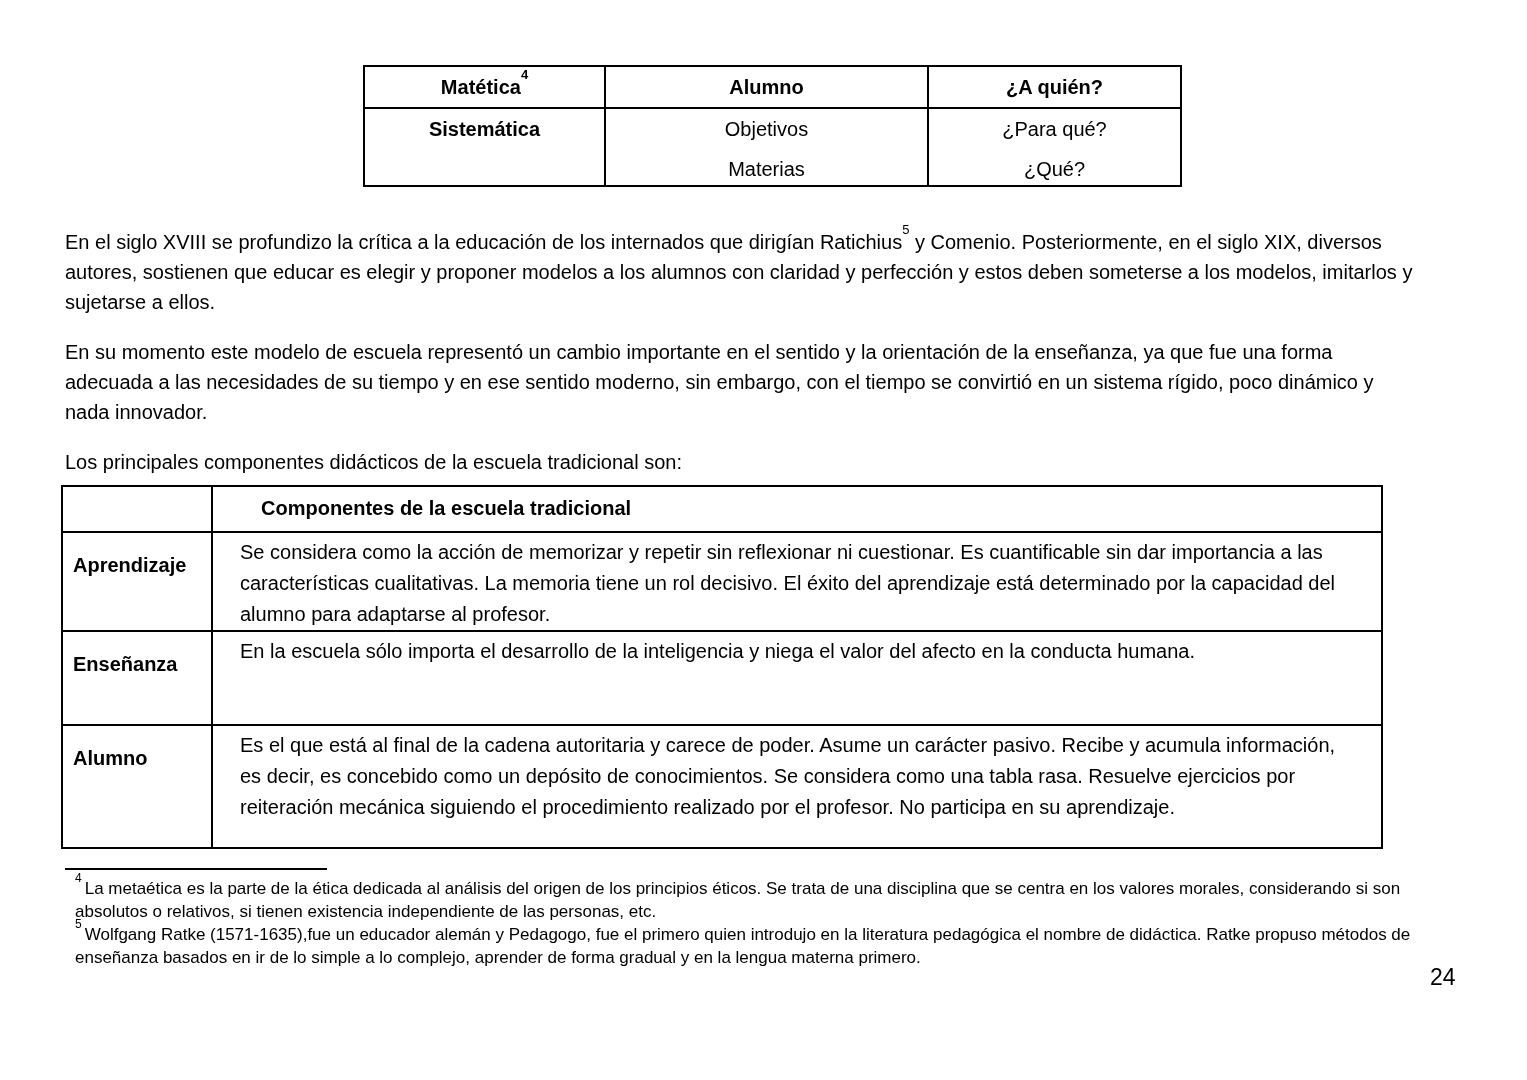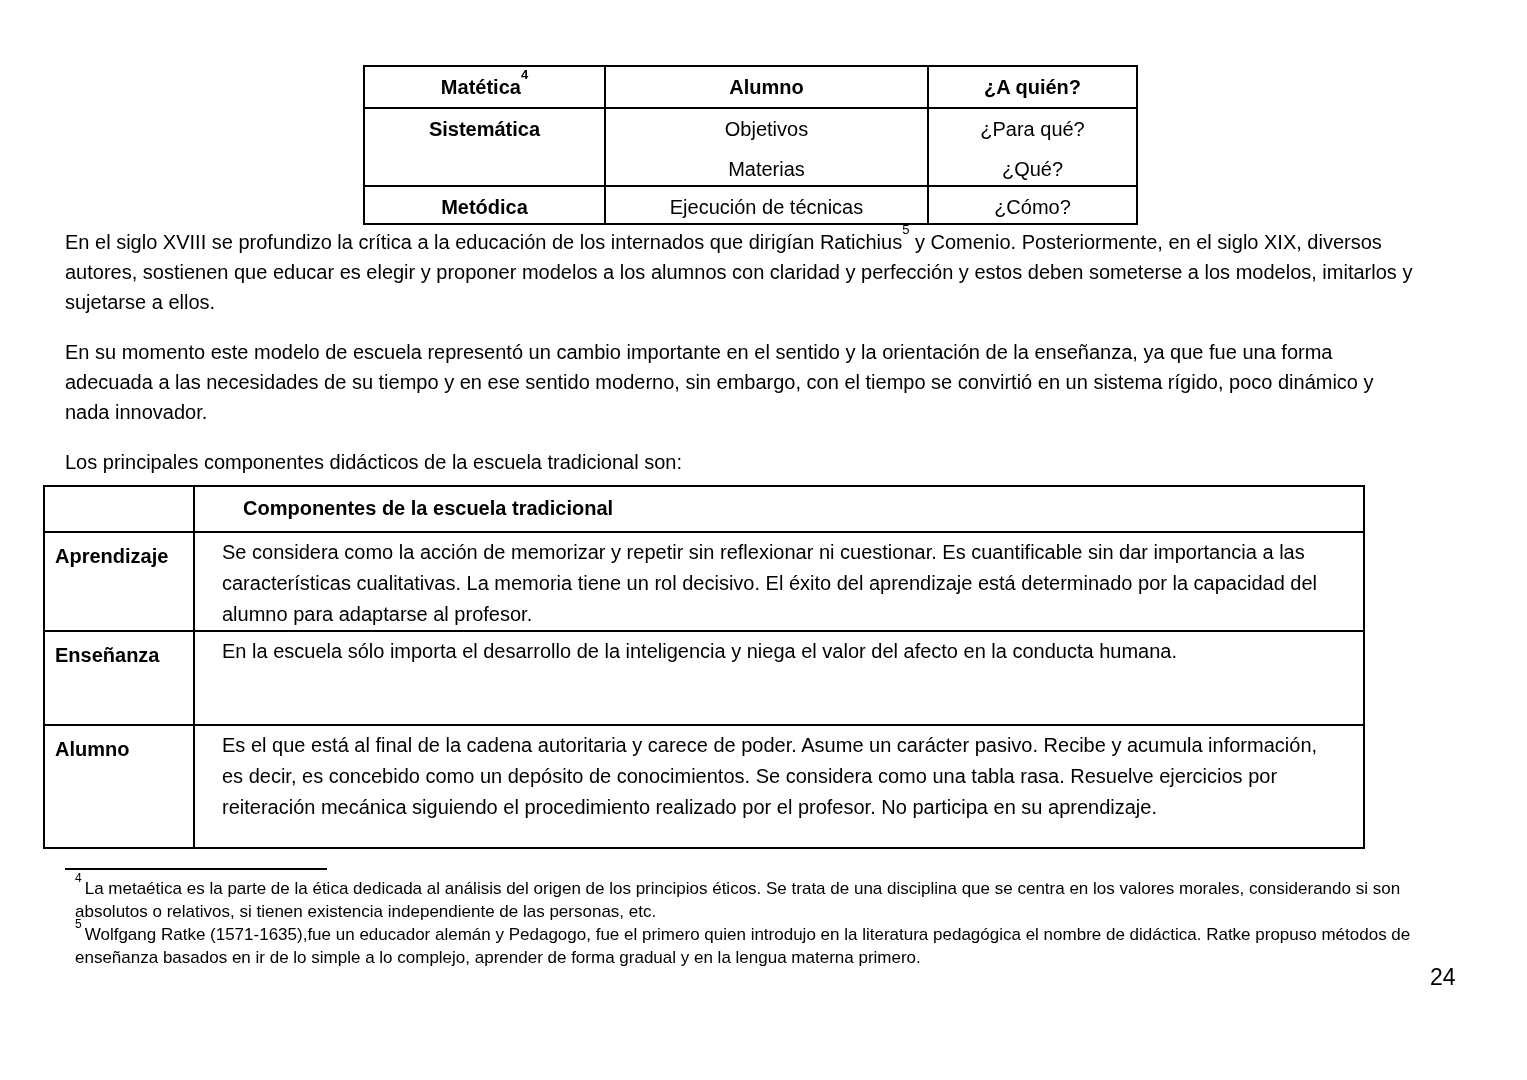--- a/index.html
+++ b/index.html
@@ -11,34 +11,34 @@
     font-family:"Liberation Sans","DejaVu Sans",sans-serif;
   }
 
   sup.body-sup { font-size:13px; line-height:0; position:relative; top:-7px; font-weight:inherit; }
   sup.fn-sup   { font-size:12px; line-height:0; position:relative; top:-5px; }
 
   
   table.t1 { position:absolute; left:363px; top:65px; border-collapse:collapse; table-layout:fixed; }
   table.t1 td { border:2px solid #000; text-align:center; vertical-align:top;
                 font-size:20px; line-height:30px; padding-top:5px; }
-  .t1 .c1 { width:241px; } .t1 .c2 { width:323px; } .t1 .c3 { width:209px; }
+  .t1 .c1 { width:241px; } .t1 .c2 { width:323px; } .t1 .c3 { width:253px; }
   .t1 .r1 td { height:42px; font-weight:bold; }
   .t1 .r2 td { height:78px; }
   .t1 .r3 td { height:38px; }
   .t1 .bold { font-weight:bold; }
   .t1 .stack div + div { margin-top:10px; }
 
   
   .para { position:absolute; left:65px; width:1352px; font-size:20px; line-height:30px; text-align:left; }
 
   
-  table.t2 { position:absolute; left:43px; top:485px; border-collapse:collapse; table-layout:fixed; }
+  table.t2 { position:absolute; left:61px; top:485px; border-collapse:collapse; table-layout:fixed; }
   table.t2 td { border:2px solid #000; vertical-align:top; font-size:20px; line-height:31px; }
-  .t2 .lab { width:150px; font-weight:bold; padding:8px 4px 0 10px; }
+  .t2 .lab { width:150px; font-weight:bold; padding:17px 4px 0 10px; }
   .t2 .txt { width:1170px; padding:4px 20px 0 27px; }
   .t2 .hrow td { height:46px; }
   .t2 .hrow .title { font-weight:bold; padding:6px 0 0 48px; }
   .t2 .r-aprendizaje td { height:97px; }
   .t2 .r-ensenanza  td { height:94px; }
   .t2 .r-alumno     td { height:123px; }
 
   
   .fn-rule { position:absolute; left:65px; top:868px; width:262px; height:0; border-top:2px solid #000; }
   .fns { position:absolute; left:75px; top:877px; width:1392px; font-size:17px; line-height:23px; }
@@ -63,25 +63,20 @@
         <div>Objetivos</div>
         <div>Materias</div>
       </div>
     </td>
     <td>
       <div class="stack">
         <div>¿Para qué?</div>
         <div>¿Qué?</div>
       </div>
     </td>
-  </tr>
-  <tr class="r3">
-    <td class="bold">Metódica</td>
-    <td>Ejecución de técnicas</td>
-    <td>¿Cómo?</td>
   </tr>
 </tbody>
   </table>
 
 <div class="para" style="top:227px;">
   <span>En el siglo XVIII se profundizo la crítica a la educación de los internados que dirigían Ratichius</span><sup class="body-sup">5</sup><span> y Comenio. Posteriormente, en el siglo XIX, diversos autores, sostienen que educar es elegir y proponer modelos a los alumnos con claridad y perfección y estos deben someterse a los modelos, imitarlos y sujetarse a ellos.</span>
 </div>
 
 <div class="para" style="top:337px;">En su momento este modelo de escuela representó un cambio importante en el sentido y la orientación de la enseñanza, ya que fue una forma adecuada a las necesidades de su tiempo y en ese sentido moderno, sin embargo, con el tiempo se convirtió en un sistema rígido, poco dinámico y nada innovador.</div>
 

